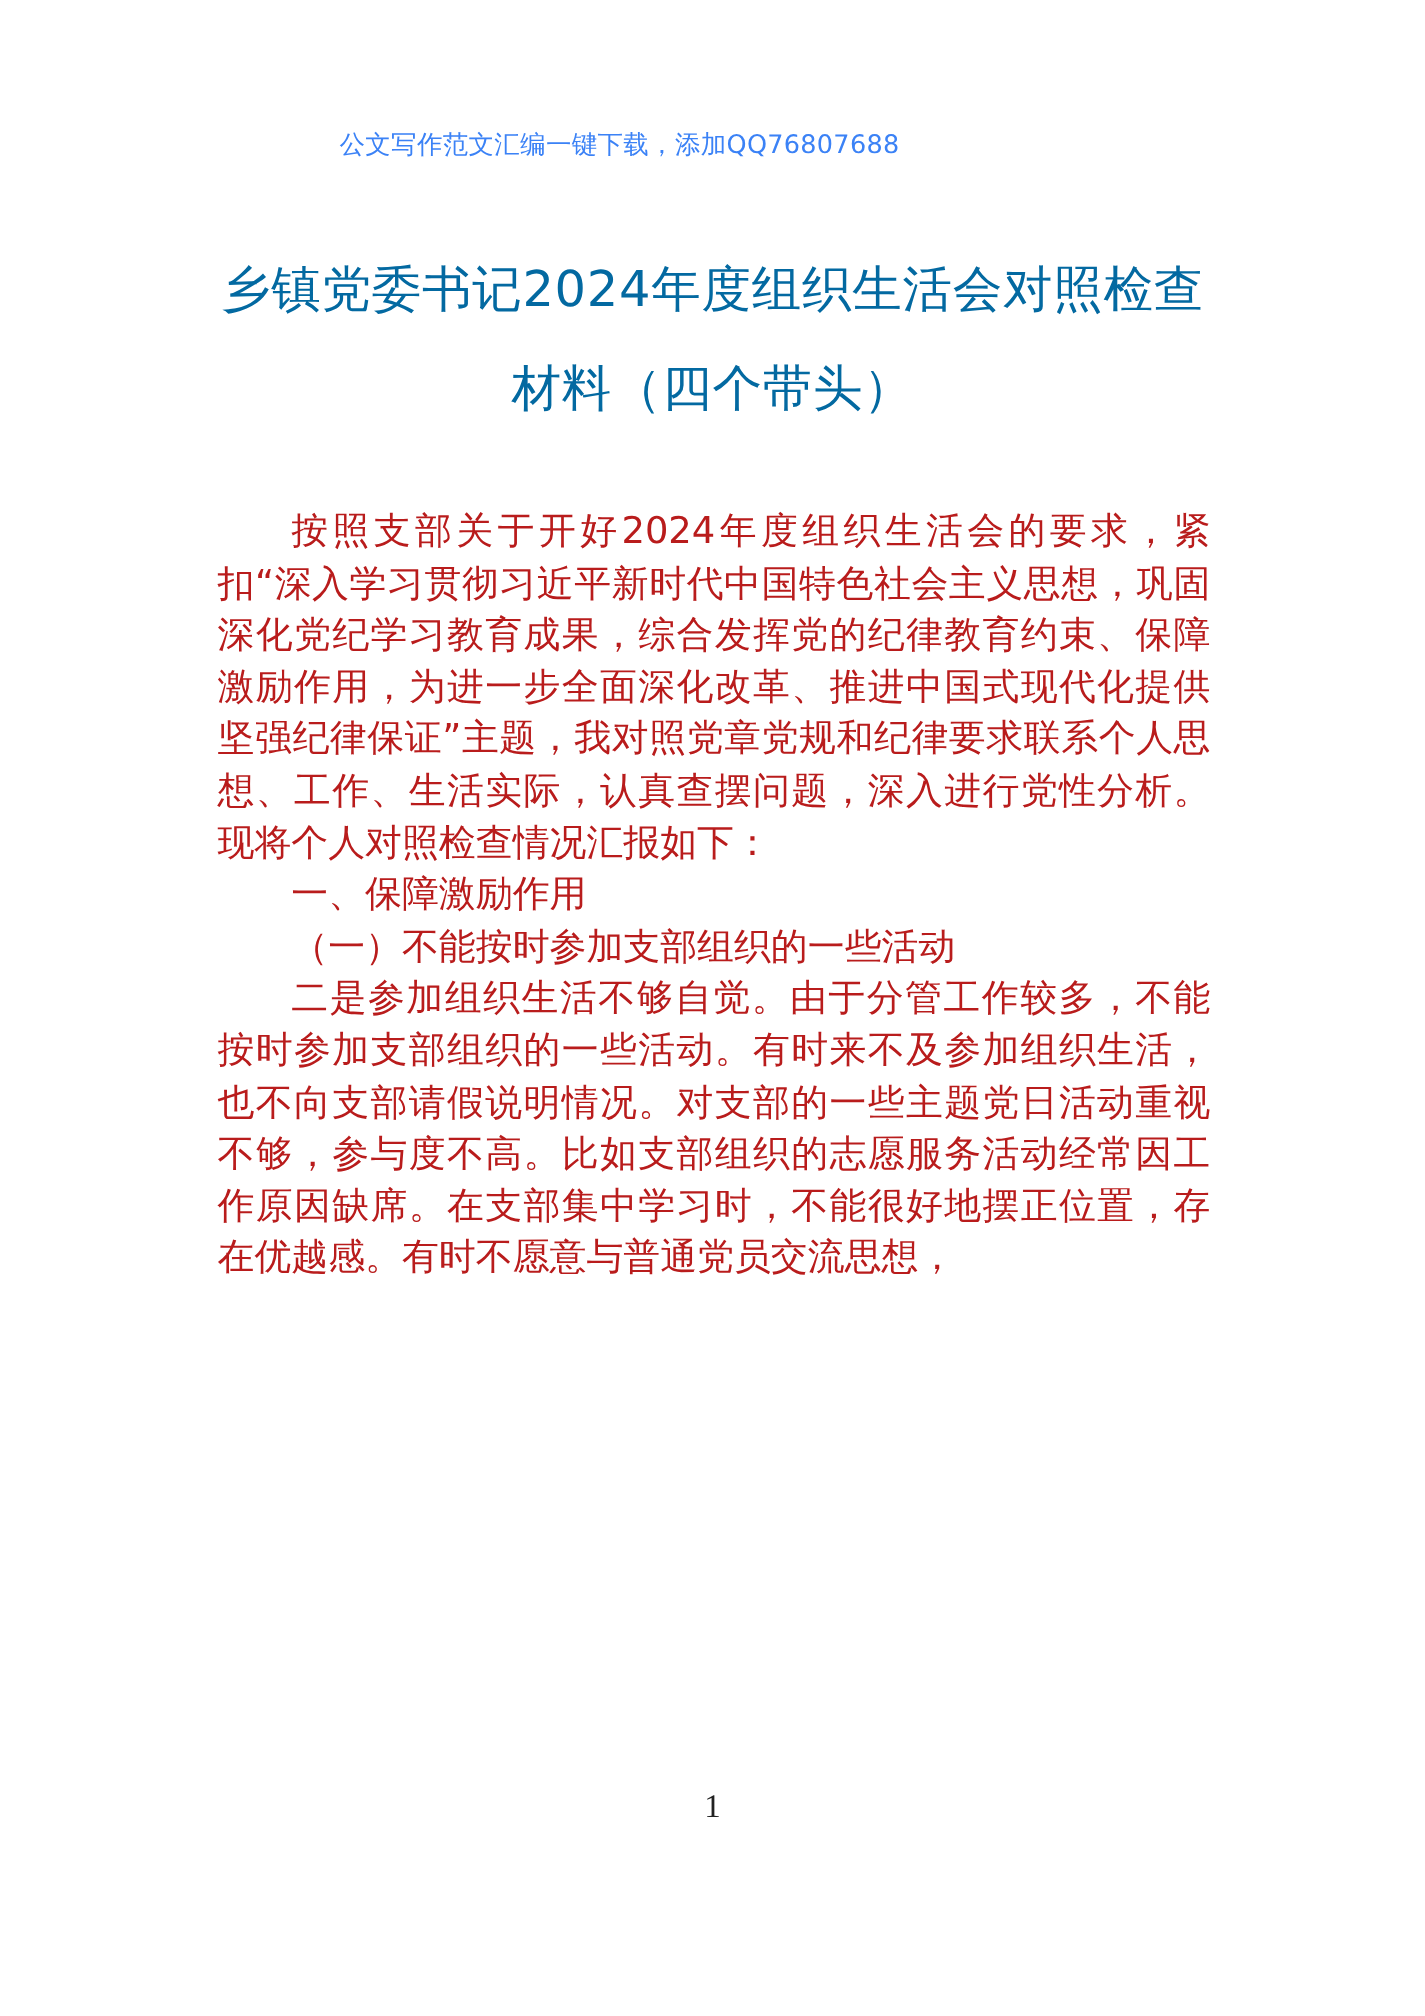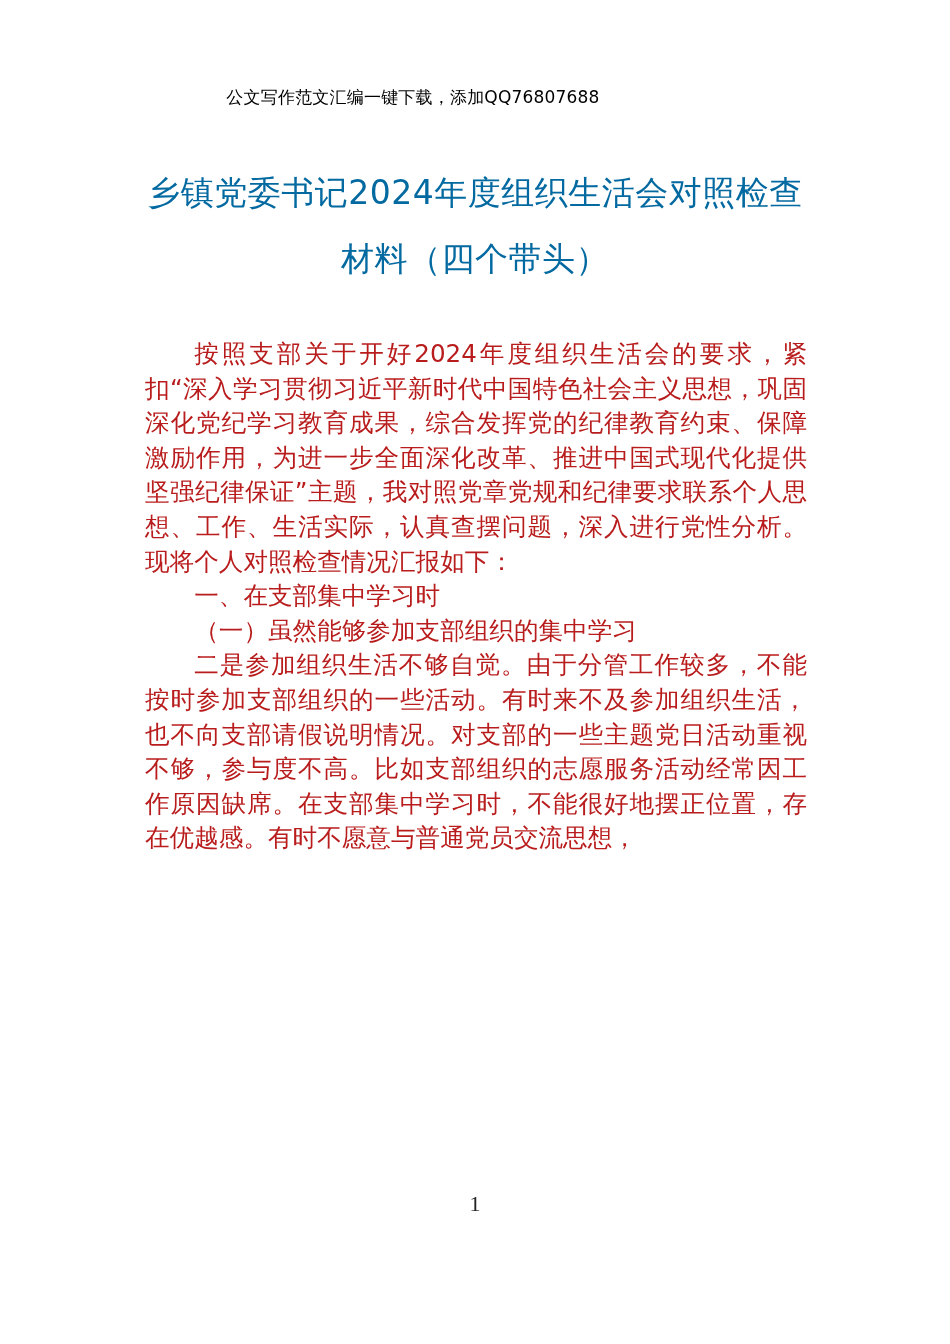--- a/index.html
+++ b/index.html
@@ -23,21 +23,21 @@
       background: #ffffff;
     }
     .banner {
       position: absolute;
       top: 85px;
       left: 0;
       width: 826px;
       text-align: center;
       font-size: 17px;
       line-height: 24px;
-      color: #000000;
+      color: #3b82f6;
       letter-spacing: 0.2px;
     }
     .title {
       position: absolute;
       top: 160px;
       left: 145px;
       width: 660px;
       text-align: center;
       font-size: 33px;
       line-height: 66px;
@@ -75,20 +75,20 @@
 <body>
 
 <div class="page">
 
   <div class="banner">公文写作范文汇编一键下载，添加QQ76807688</div>
 
   <div class="title">乡镇党委书记2024年度组织生活会对照检查材料（四个带头）</div>
 
   <div class="body">
     <p>按照支部关于开好2024年度组织生活会的要求，紧扣“深入学习贯彻习近平新时代中国特色社会主义思想，巩固深化党纪学习教育成果，综合发挥党的纪律教育约束、保障激励作用，为进一步全面深化改革、推进中国式现代化提供坚强纪律保证”主题，我对照党章党规和纪律要求联系个人思想、工作、生活实际，认真查摆问题，深入进行党性分析。现将个人对照检查情况汇报如下：</p>
-    <p>一、在支部集中学习时</p>
-    <p>（一）虽然能够参加支部组织的集中学习</p>
+    <p>一、保障激励作用</p>
+    <p>（一）不能按时参加支部组织的一些活动</p>
     <p>二是参加组织生活不够自觉。由于分管工作较多，不能按时参加支部组织的一些活动。有时来不及参加组织生活，也不向支部请假说明情况。对支部的一些主题党日活动重视不够，参与度不高。比如支部组织的志愿服务活动经常因工作原因缺席。在支部集中学习时，不能很好地摆正位置，存在优越感。有时不愿意与普通党员交流思想，</p>
   </div>
 
   <div class="page-number">1</div>
 
 </div>
 
 </body></html>

